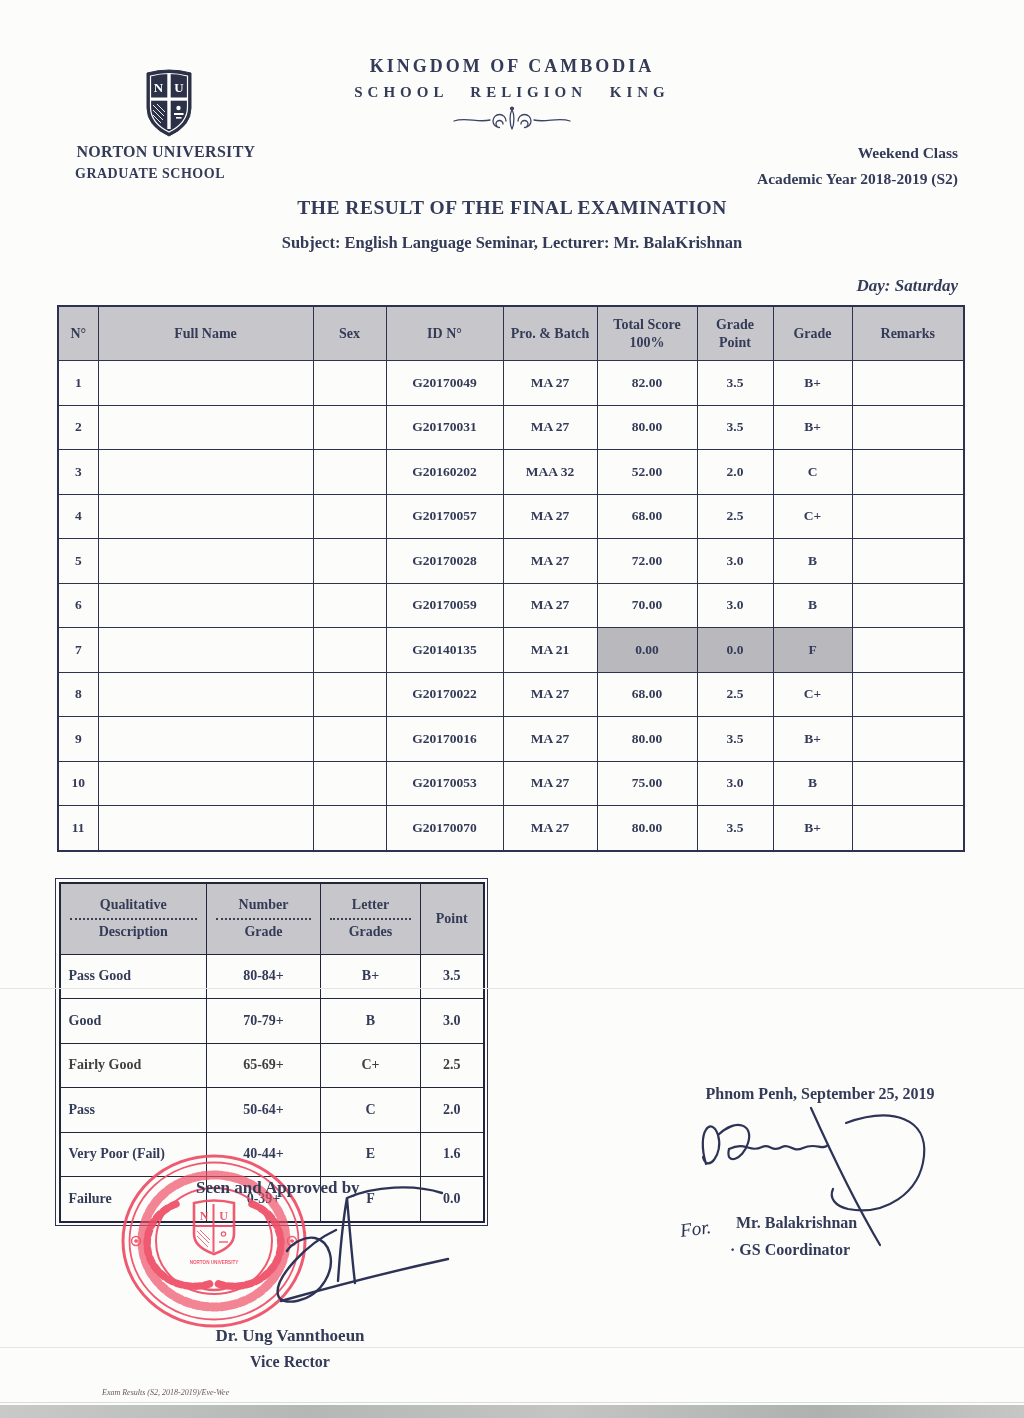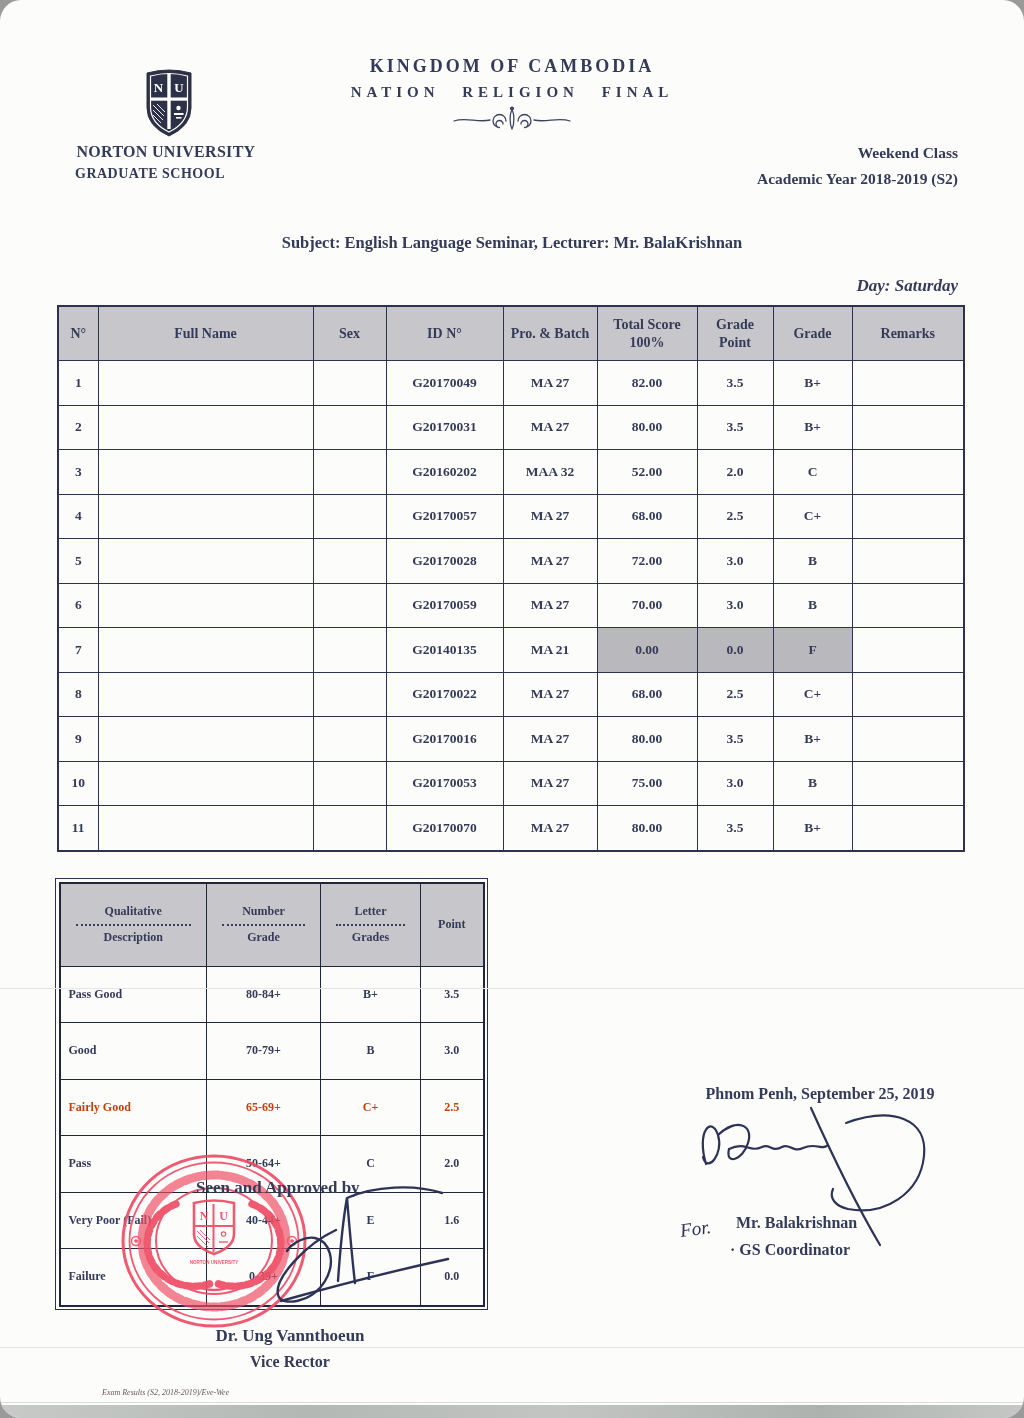--- a/index.html
+++ b/index.html
@@ -1,17 +1,17 @@
 <!DOCTYPE html>
 <html><head>
 <meta charset="utf-8">
 <style>
   html,body{margin:0;padding:0;background:#9a9a9a;}
   .page{position:relative;width:1024px;height:1418px;margin:0 auto;background:#fcfcfa;
-        font-family:"Liberation Serif","DejaVu Serif",serif;color:#343b58;overflow:hidden;border-radius:21px;}
+        font-family:"Liberation Serif","DejaVu Serif",serif;color:#343b58;overflow:hidden;}
   .abs{position:absolute;}
   .ctr{left:0;width:1024px;text-align:center;}
   .b{font-weight:bold;}
 
   
   .kingdom{top:56px;font-size:18px;letter-spacing:3px;}
   .motto{top:84px;font-size:15px;letter-spacing:5px;word-spacing:14px;}
   .ornament{top:106px;left:452px;}
   .norton{top:143px;left:58px;width:216px;text-align:center;font-size:16px;letter-spacing:.3px;}
   .gradschool{top:166px;left:42px;width:216px;text-align:center;font-size:14px;letter-spacing:.5px;}
@@ -26,21 +26,21 @@
   table{border-collapse:collapse;table-layout:fixed;}
   .results table{width:906px;border:2px solid #2d3250;}
   .results th,.results td{border:1.6px solid #2d3250;text-align:center;overflow:hidden;}
   .results th{background:#c7c6ca;font-size:14px;font-weight:bold;height:53px;line-height:1.25;padding:0;}
   .results td{font-size:13.5px;font-weight:bold;height:43.5px;padding:0;}
   .results td.hl{background:#b9b8bd;}
 
   
   .gwrap{left:55px;top:878px;border:1.5px solid #2d3250;padding:2.5px;background:#fcfcfa;}
   .grading{width:424px;border:2px solid #22263c;}
-  .grading th,.grading td{border:1.8px solid #22263c;font-size:12px;font-weight:bold;padding:15px;}
+  .grading th,.grading td{border:1.8px solid #22263c;font-size:14px;font-weight:bold;padding:9px;}
   .grading th{background:#c7c6ca;height:52px;}
   .grading th .ln{display:block;padding:4px 2px 5px;}
   .grading th .ln1{border-bottom:2px dotted #3a3f55;}
   .grading td{height:25.5px;text-align:center;}
   .grading td.ql{text-align:left;padding-left:8px;}
 
   
   .seen{left:196px;top:1178px;font-size:17px;z-index:5;}
   .drname{left:172px;top:1326px;width:236px;text-align:center;font-size:17px;z-index:5;}
   .vicerector{left:172px;top:1353px;width:236px;text-align:center;font-size:16px;z-index:5;}
@@ -57,21 +57,21 @@
   .scanline{left:0;width:1024px;height:1px;background:#e3e5e9;}
   .bottomband{left:0;bottom:0;width:1024px;height:13px;
       background:linear-gradient(90deg,#c7cac6 0%,#b4b8b4 30%,#c2c5c1 55%,#aeb2ae 80%,#c4c7c3 100%);}
 </style>
 </head>
 <body>
 
 <div class="page">
 
   <div class="abs ctr b kingdom">KINGDOM OF CAMBODIA</div>
-  <div class="abs ctr b motto">NATION   RELIGION   FINAL</div>
+  <div class="abs ctr b motto">SCHOOL   RELIGION   KING</div>
   <div class="abs ornament">
     <svg width="120" height="26" viewBox="0 0 120 26">
       <g fill="none" stroke="#3c4363" stroke-width="1.3" stroke-linecap="round">
         <path d="M2,15 C14,11 26,17 38,14"></path>
         <path d="M54,15 a6.5,6.5 0 1 0 -6.5,6.5 M47.5,21.5 a3.5,3.5 0 1 1 3.5,-3.5"></path>
         <path d="M60,4 c2.5,4 2.5,14 0,19 M60,4 c-2.5,4 -2.5,14 0,19"></path>
         <circle cx="60" cy="2.5" r="1.4" fill="#3c4363"></circle>
         <path d="M66,15 a6.5,6.5 0 1 1 6.5,6.5 M72.5,21.5 a3.5,3.5 0 1 0 -3.5,-3.5"></path>
         <path d="M82,14 C94,17 106,11 118,15"></path>
       </g>
@@ -98,20 +98,21 @@
           <rect x="32" y="51" width="5.5" height="1.6"></rect>
         </g>
     </svg>
   </div>
   <div class="abs b norton">NORTON UNIVERSITY</div>
   <div class="abs b gradschool">GRADUATE SCHOOL</div>
 
   <div class="abs b weekend">Weekend Class</div>
   <div class="abs b acadyear">Academic Year 2018-2019 (S2)</div>
 
+  <div class="abs ctr b doctitle">THE RESULT OF THE FINAL EXAMINATION</div>
   <div class="abs ctr b subject">Subject: English Language Seminar, Lecturer: Mr. BalaKrishnan</div>
   <div class="abs b day">Day: Saturday</div>
 
   <div class="abs results">
     <table>
       <colgroup>
           <col style="width:40px">
           <col style="width:215px">
           <col style="width:73px">
           <col style="width:117px">
@@ -291,21 +292,21 @@
             <td>80-84+</td>
             <td>B+</td>
             <td>3.5</td>
           </tr>
         <tr>
             <td class="ql">Good</td>
             <td>70-79+</td>
             <td>B</td>
             <td>3.0</td>
           </tr>
-        <tr style="color:#c2410c">
+        <tr style="color:#404040">
             <td class="ql">Fairly Good</td>
             <td>65-69+</td>
             <td>C+</td>
             <td>2.5</td>
           </tr>
         <tr>
             <td class="ql">Pass</td>
             <td>50-64+</td>
             <td>C</td>
             <td>2.0</td>

